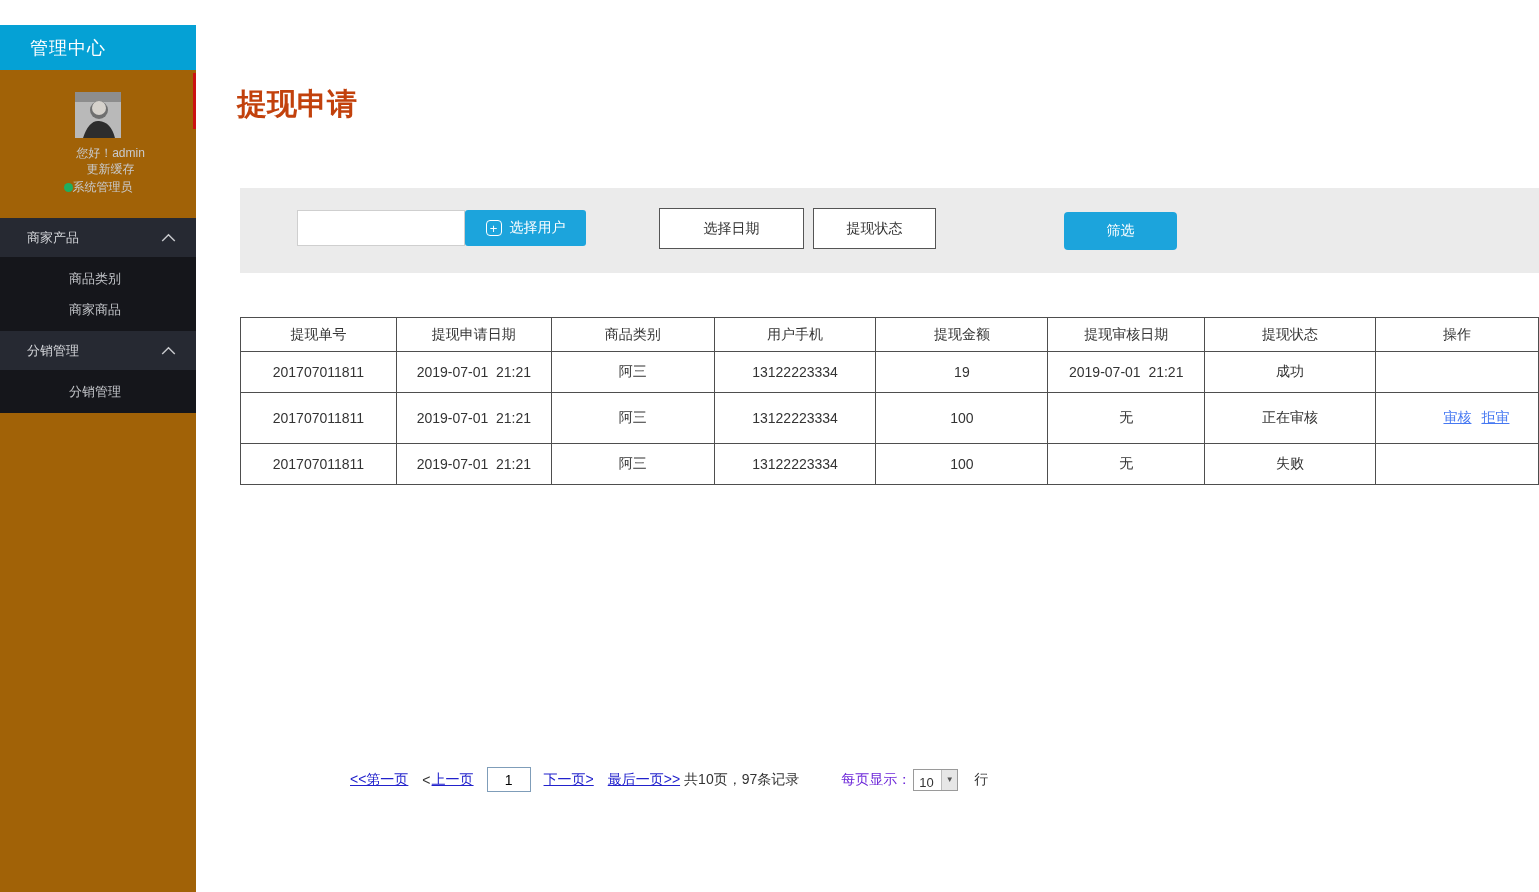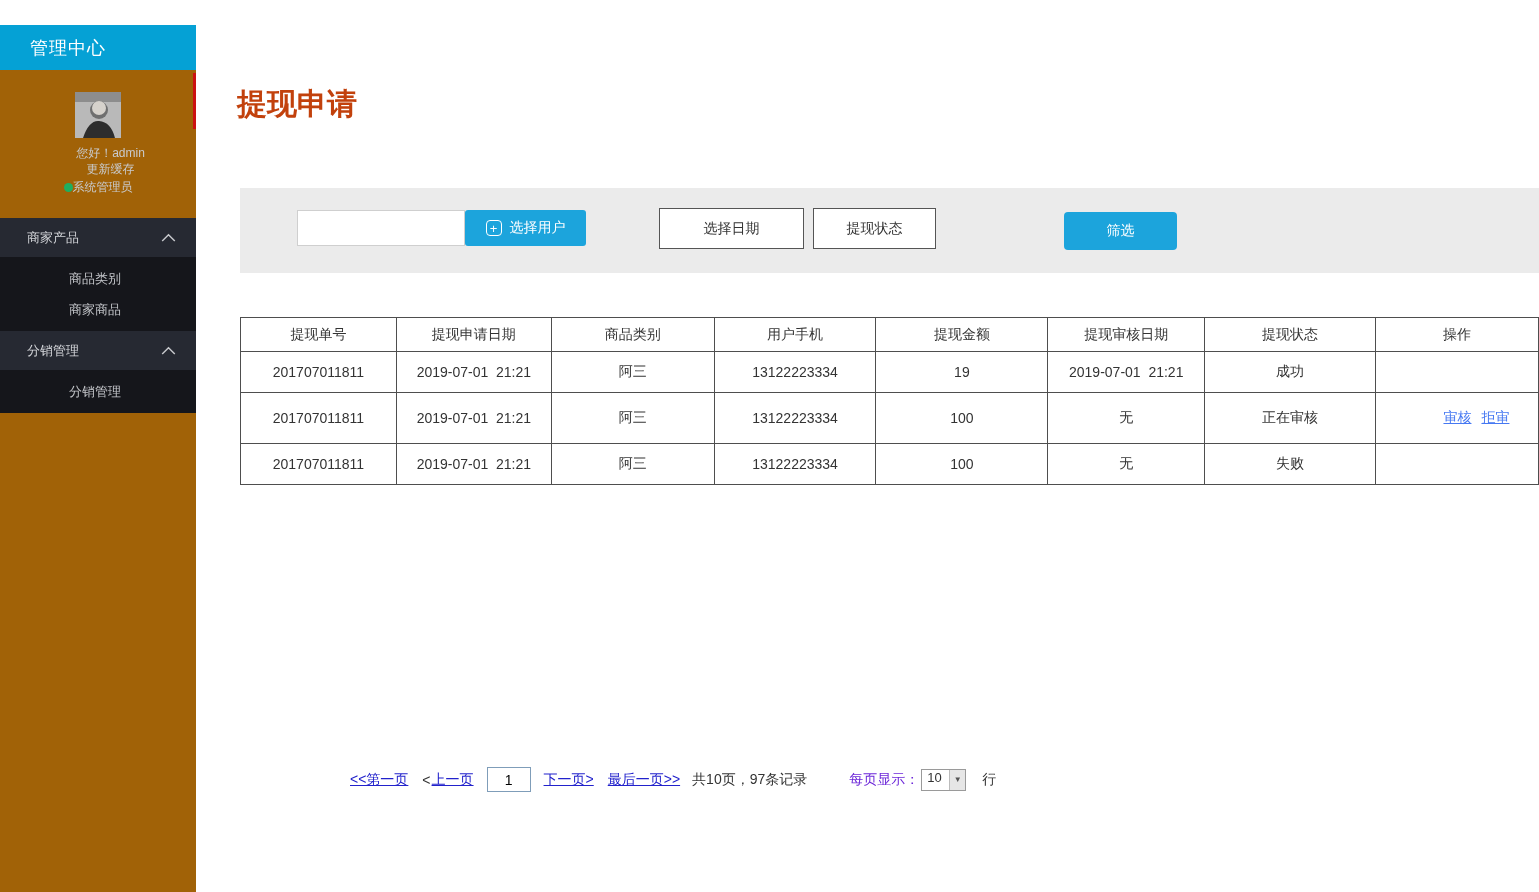--- a/index.html
+++ b/index.html
@@ -54,25 +54,25 @@
   .action-link { color:#4678f2; text-decoration:underline; cursor:pointer; margin:0 5px; }
 
   
   .pagination { position:absolute; left:154px; top:767px; display:flex; align-items:center;
     font-size:14px; color:#333; }
   .pg-link { color:#2222cc; text-decoration:underline; cursor:pointer; }
   .pg-sep { width:14px; }
   .prev-arrow { color:#333; margin-right:1px; }
   .page-input { width:44px; height:25px; border:1px solid #7f9db9; text-align:center; font-size:14px;
     margin:0 13px; }
-  .summary { margin-left:12px; }
+  .summary { margin-left:4px; }
   .per-page { display:flex; align-items:center; margin-left:42px; }
   .per-page-label { font-size:14px; color:#6d28d9; }
   .fake-select { width:45px; height:22px; border:1px solid #9a9a9a; background:#fff; display:flex;
-    align-items:flex-start; cursor:pointer; margin-left:2px; }
+    align-items:flex-end; cursor:pointer; margin-left:2px; }
   .fake-select .val { flex:1; font-size:13px; padding-left:5px; }
   .fake-select .arrow-btn { width:16px; height:100%; background:#e6e6e6; border-left:1px solid #bbb;
     display:flex; align-items:center; justify-content:center; font-size:8px; color:#555; }
   .rows-label { margin-left:16px; }
 </style>
 </head>
 <body>
 
 <div class="sidebar">
   <div class="app-header">

